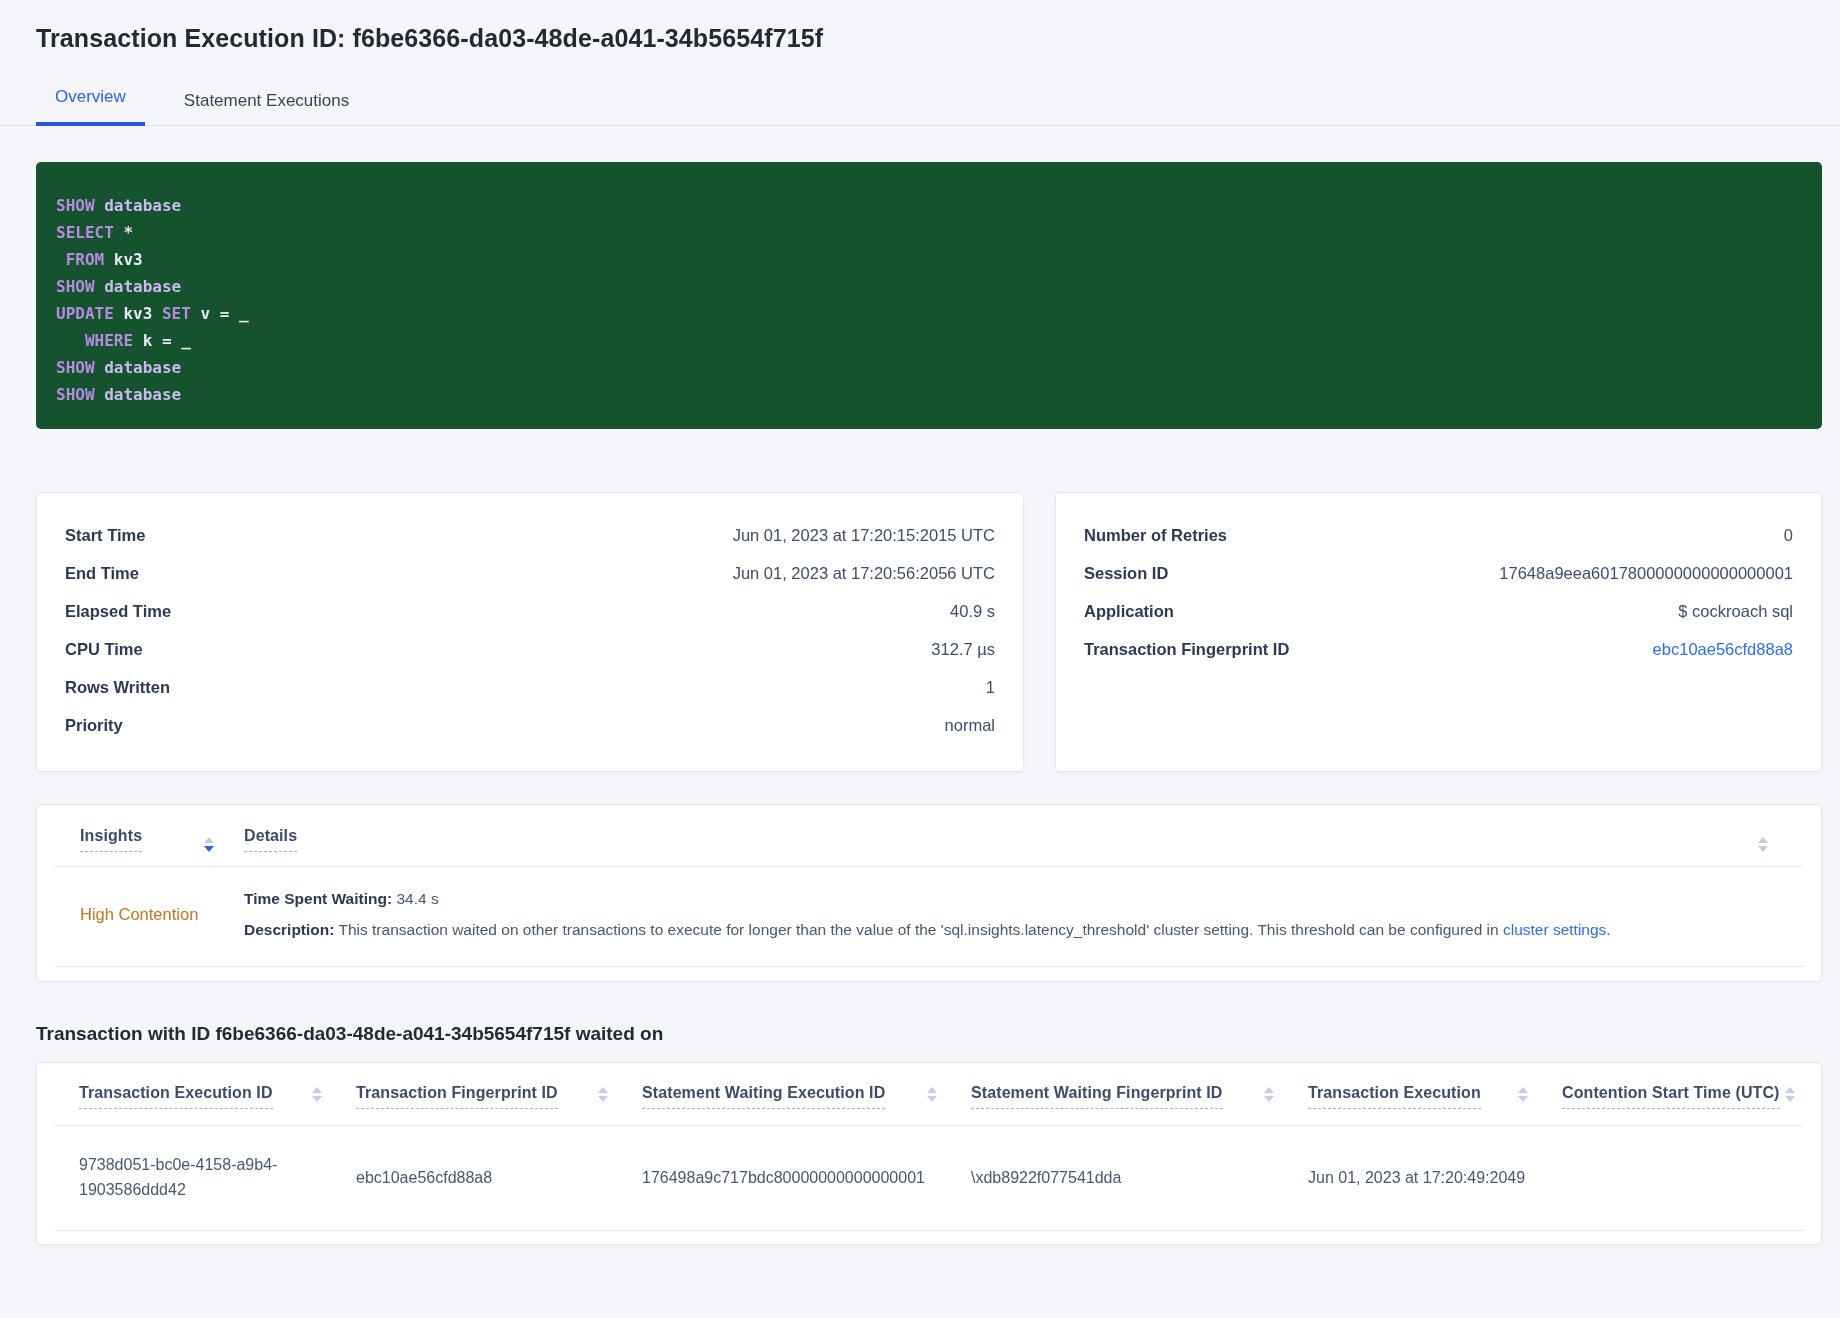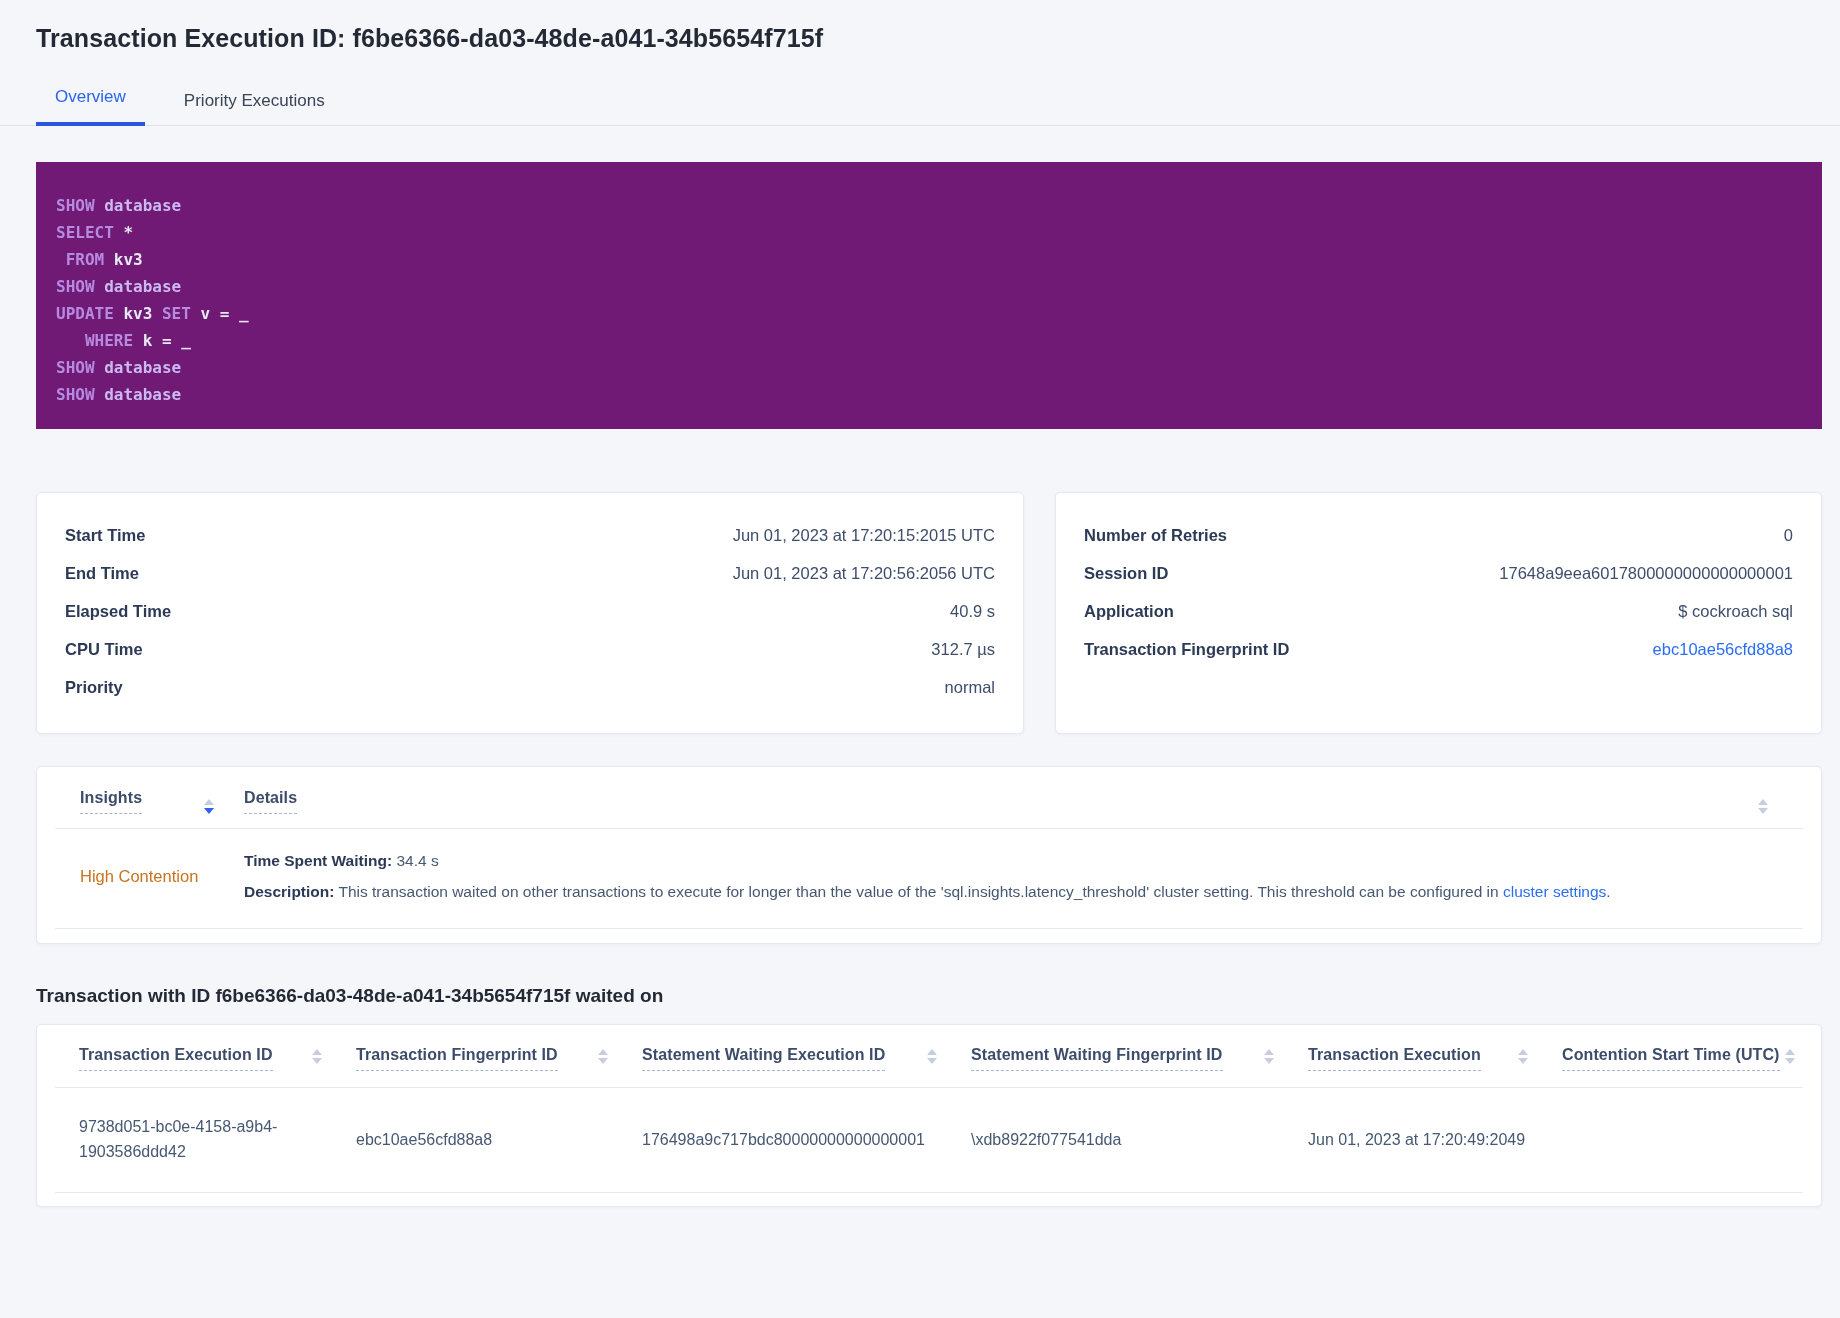--- a/index.html
+++ b/index.html
@@ -36,22 +36,22 @@
     color: #2a63f0;
     border-bottom: 4px solid #2a55e0;
   }
   .tab + .tab { margin-left: 20px; }
 
   .content { margin: 0 18px 0 36px; }
 
   
   .sql-box {
     margin-top: 36px;
-    background: #701a75;
-    border-radius: 0;
+    background: #14532d;
+    border-radius: 5px;
     padding: 30px 24px 26px 20px;
     height: 267px;
     overflow: hidden;
   }
   .code-line {
     font-family: "DejaVu Sans Mono", "Liberation Mono", monospace;
     font-size: 16px;
     font-weight: 700;
     line-height: 27px;
     white-space: pre;
@@ -179,21 +179,21 @@
     text-underline-offset: 6px;
   }
 </style>
 </head>
 <body>
 
 <h1 class="page-title">Transaction Execution ID: f6be6366-da03-48de-a041-34b5654f715f</h1>
 
 <div class="tabs-bar">
   <div class="tab active">Overview</div>
-  <div class="tab">Priority Executions</div>
+  <div class="tab">Statement Executions</div>
 </div>
 
 <div class="content">
 
   <div class="sql-box" id="sql-box">
       <div class="code-line"><span class="tok-kw">SHOW</span><span class="tok-txt"> </span><span class="tok-kw2">database</span></div>
       <div class="code-line"><span class="tok-kw">SELECT</span><span class="tok-txt"> *</span></div>
       <div class="code-line"><span class="tok-txt"> </span><span class="tok-kw">FROM</span><span class="tok-txt"> kv3</span></div>
       <div class="code-line"><span class="tok-kw">SHOW</span><span class="tok-txt"> </span><span class="tok-kw2">database</span></div>
       <div class="code-line"><span class="tok-kw">UPDATE</span><span class="tok-txt"> kv3 </span><span class="tok-kw">SET</span><span class="tok-txt"> v = _</span></div>
@@ -214,20 +214,24 @@
         </div>
         <div class="sum-row">
           <span class="sum-label">Elapsed Time</span>
           <span class="sum-value">40.9 s</span>
         </div>
         <div class="sum-row">
           <span class="sum-label">CPU Time</span>
           <span class="sum-value">312.7 µs</span>
         </div>
         <div class="sum-row">
+          <span class="sum-label">Rows Written</span>
+          <span class="sum-value">1</span>
+        </div>
+        <div class="sum-row">
           <span class="sum-label">Priority</span>
           <span class="sum-value">normal</span>
         </div>
       </div>
     <div class="card summary-card right" id="summary-right">
         <div class="sum-row">
           <span class="sum-label">Number of Retries</span>
           <span class="sum-value">0</span>
         </div>
         <div class="sum-row">

